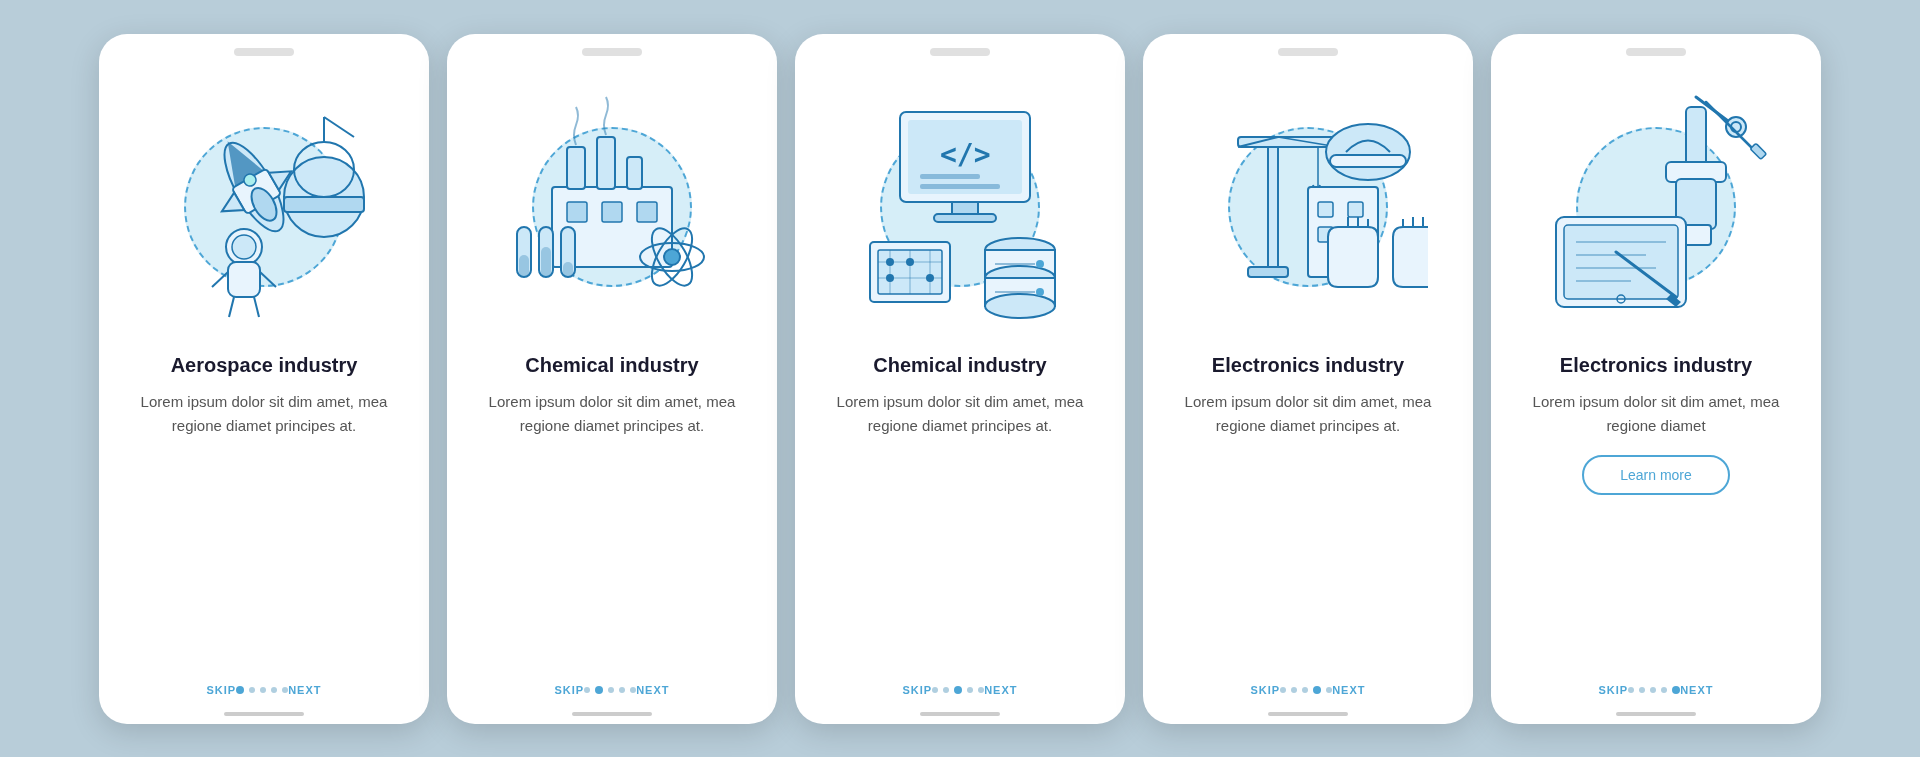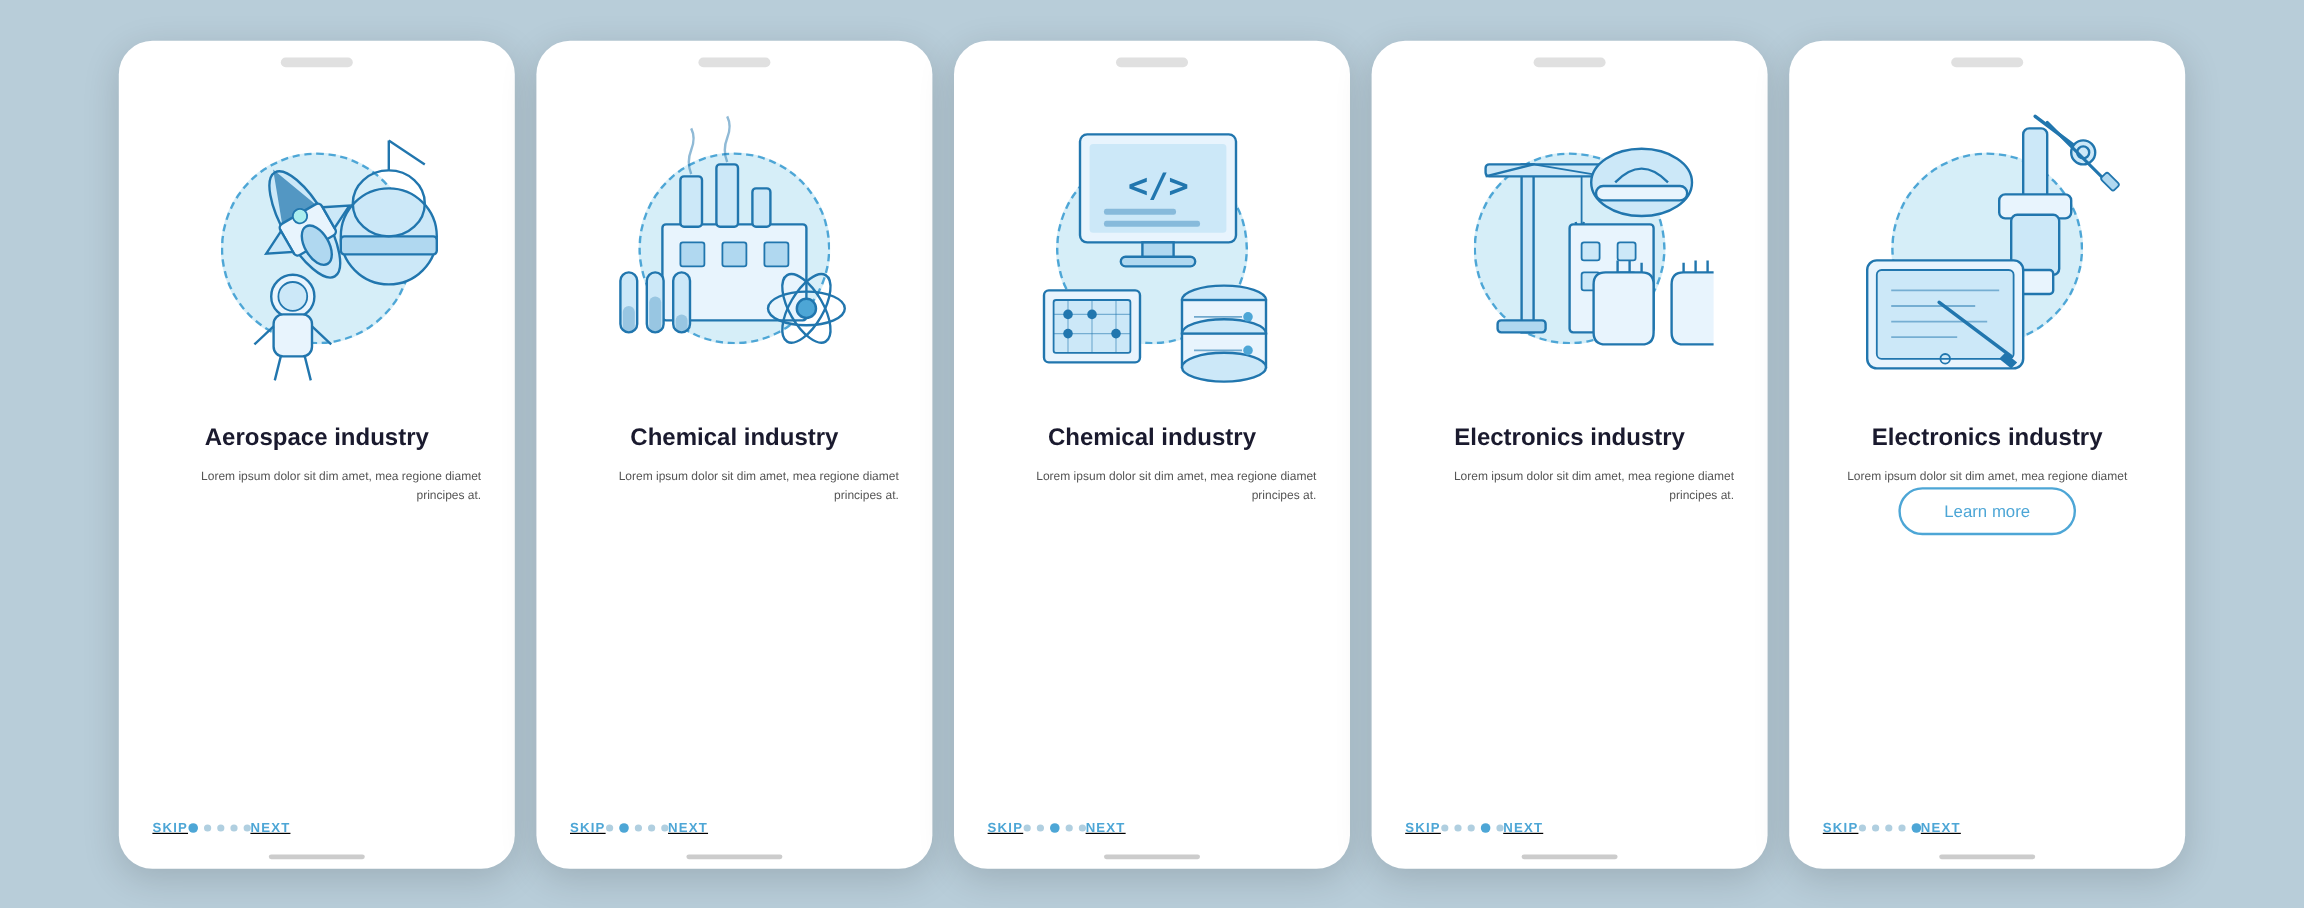--- a/index.html
+++ b/index.html
@@ -97,47 +97,46 @@
     .screen-title {
       font-size: 20px;
       font-weight: 600;
       color: #1a1a2e;
       text-align: left;
       margin-bottom: 12px;
       line-height: 1.3;
     }
 
     .screen-desc {
-      font-size: 10px;
+      font-size: 15px;
       color: #555;
-      text-align: right;
+      text-align: center;
       line-height: 1.6;
-      margin-bottom: 0;
+      margin-bottom: 17px;
     }
 
     .learn-more-btn {
       border: 2px solid #4da6d6;
       border-radius: 25px;
       padding: 10px 36px;
       color: #4da6d6;
       font-size: 14px;
       font-weight: 500;
       background: transparent;
       cursor: pointer;
       margin-bottom: 14px;
     }
 
     
     .bottom-nav {
       width: 100%;
       padding: 10px 28px 16px;
       display: flex;
       align-items: center;
-      justify-content: flex-start;
-      text-decoration: underline;
+      justify-content: center;
     }
 
     .nav-btn {
       font-size: 11px;
       font-weight: 600;
       color: #4da6d6;
       letter-spacing: 1px;
       text-transform: uppercase;
       cursor: pointer;
     }

